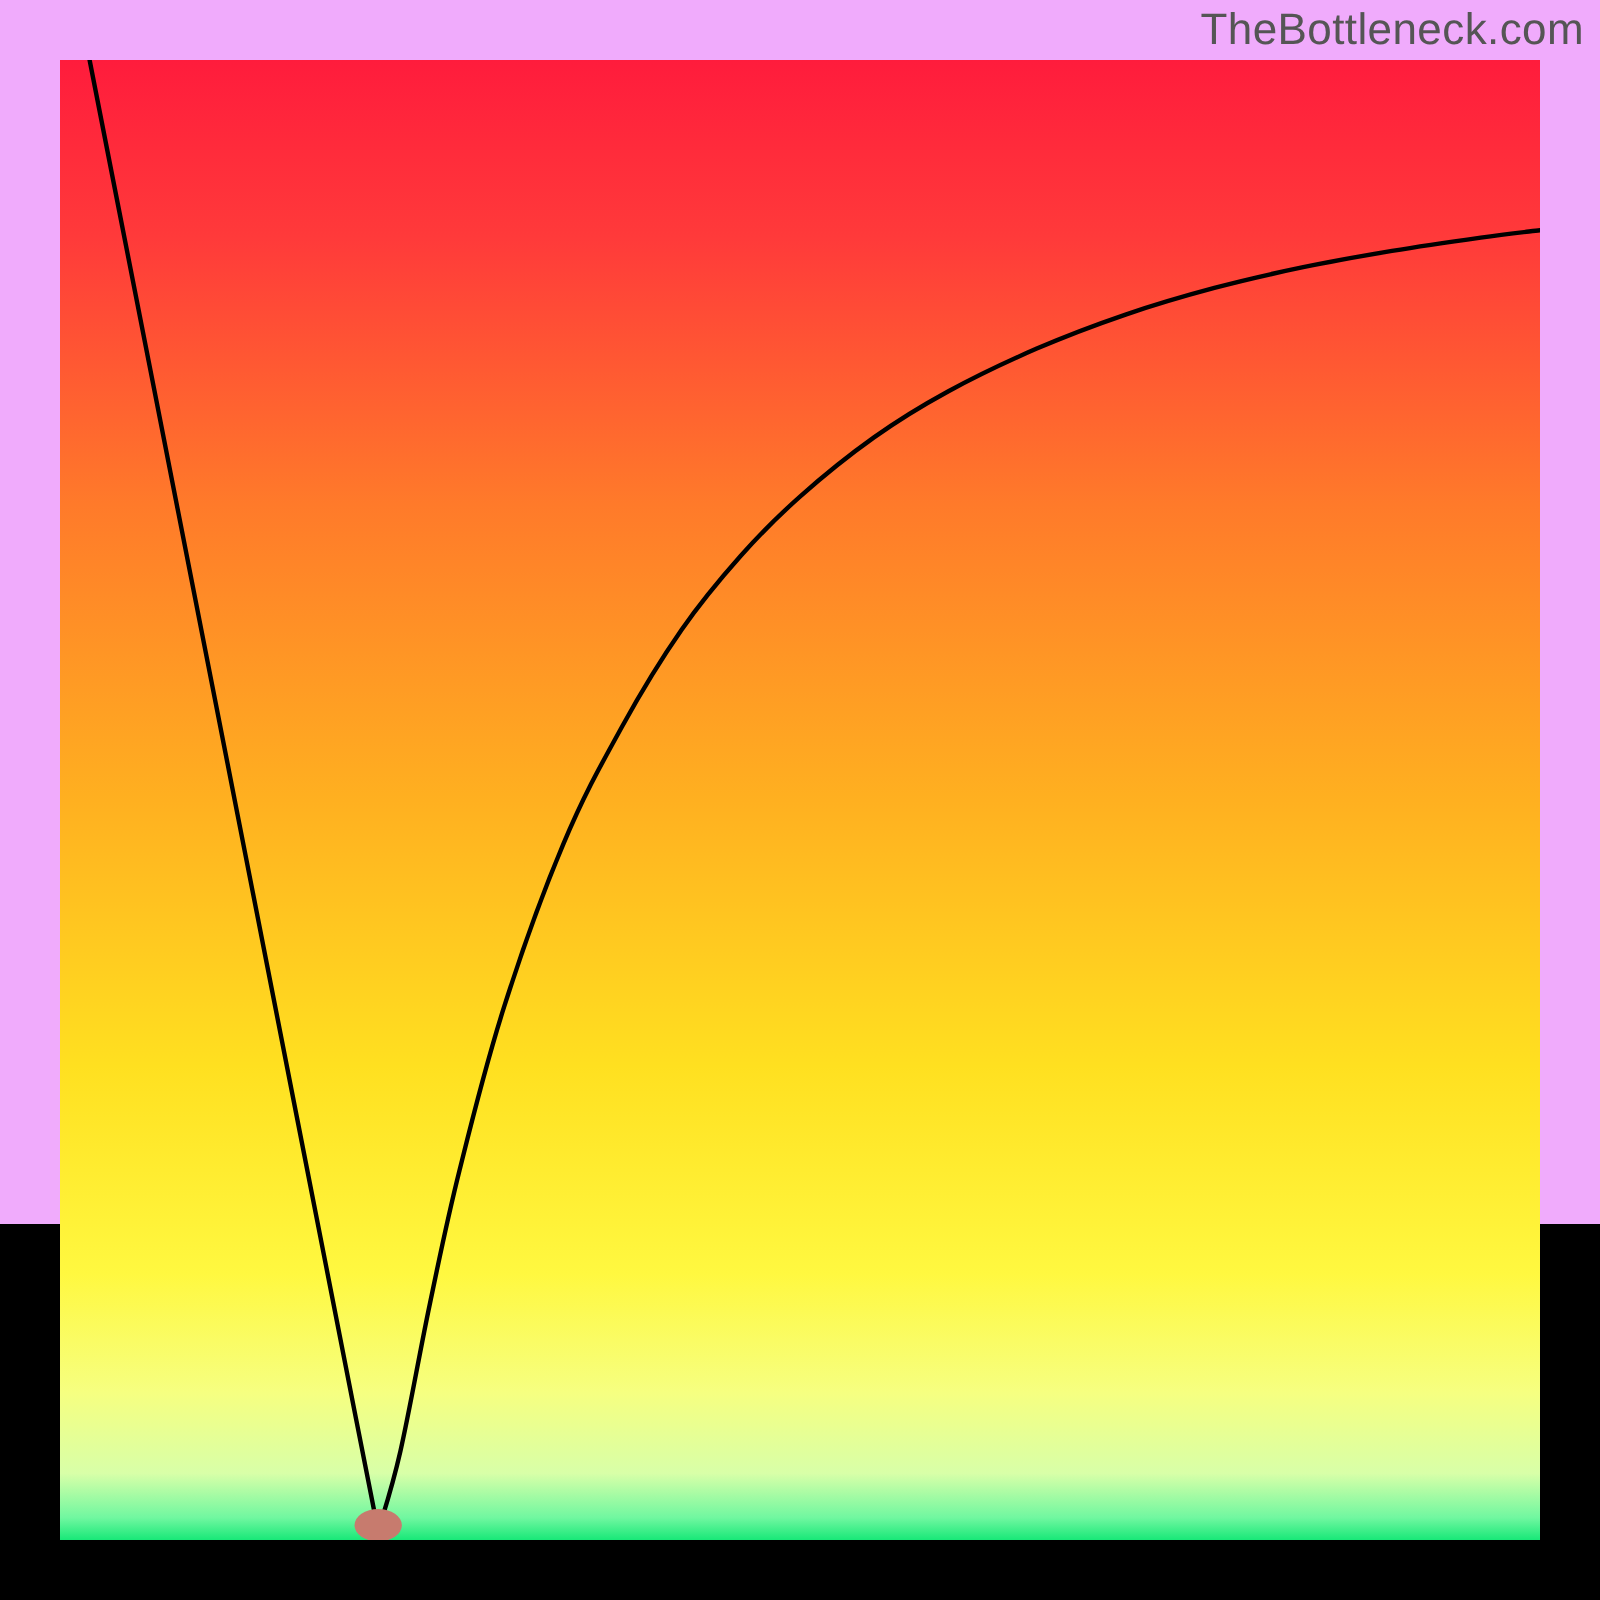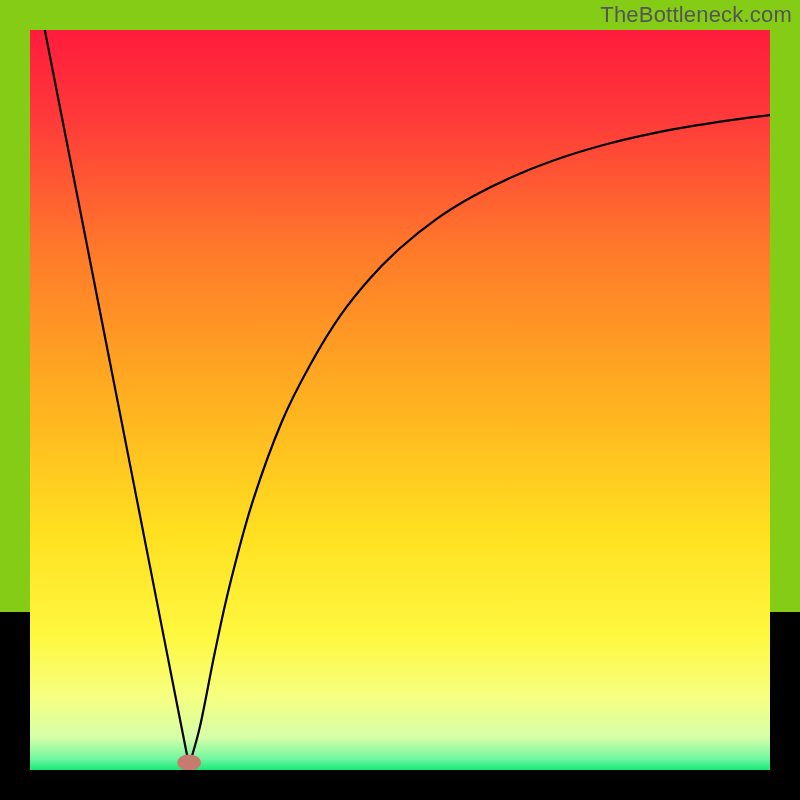--- a/index.html
+++ b/index.html
@@ -8,21 +8,21 @@
     width: 800px;
     height: 800px;
     background: #000;
     overflow: hidden;
     font-family: Arial, Helvetica, sans-serif;
   }
   .frame {
     position: relative;
     width: 800px;
     height: 612px;
-    background: #84cc16;
+    background: #f0abfc;
   }
   .watermark {
     position: absolute;
     top: 2px;
     right: 8px;
     color: #555;
     font-size: 22px;
     font-weight: 500;
     letter-spacing: 0.2px;
     user-select: none;

